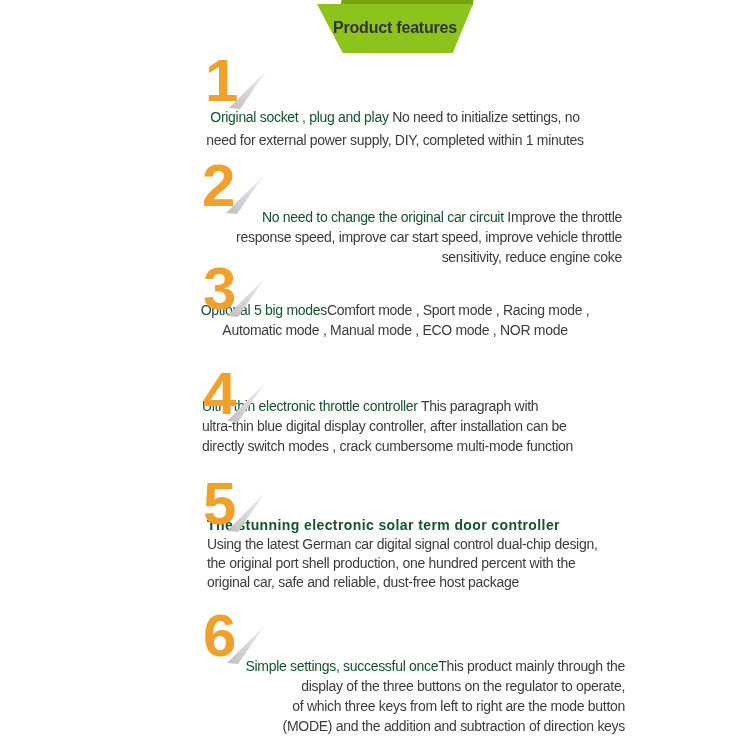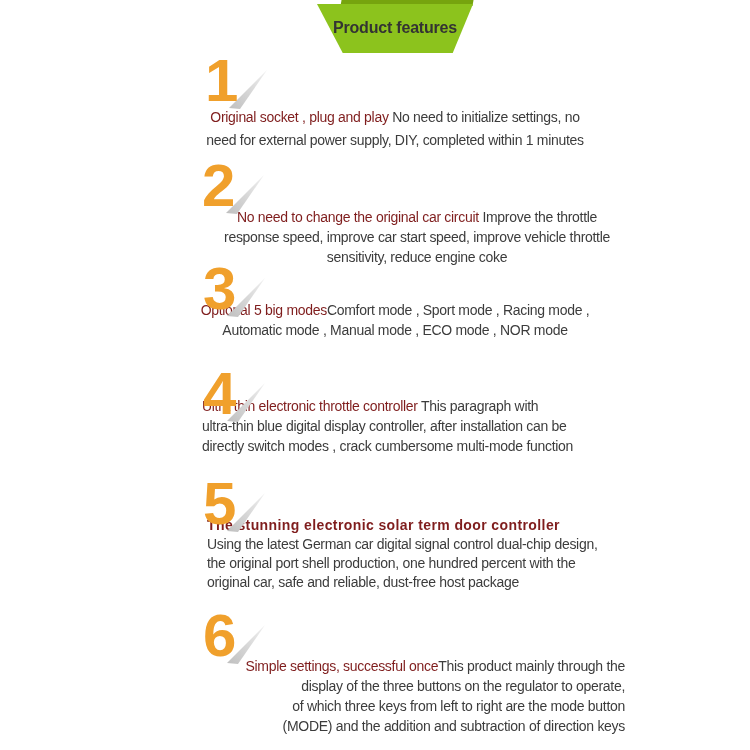--- a/index.html
+++ b/index.html
@@ -39,27 +39,27 @@
     font-size: 60px; line-height: 58px; font-weight: 700; color: #f0a02c;
   }
   .swoosh { position: absolute; left: 24px; top: 16px; z-index: 1; }
 
   .text {
     position: absolute;
     font-size: 14px; line-height: 20px; letter-spacing: -0.3px;
     color: #3c3c3c;
     white-space: pre-line;
   }
-  .orange { color: #7f1d1d; }
+  .orange { color: #14532d; }
 
   .f1 .numwrap { left: 205px; top: 52px; }
   .f1 .text    { left: 165px; top: 106px; width: 460px; text-align: center; line-height: 23px; }
 
   .f2 .numwrap { left: 202px; top: 157px; }
-  .f2 .text    { left: 212px; top: 207px; width: 410px; text-align: center; }
+  .f2 .text    { left: 212px; top: 207px; width: 410px; text-align: right; }
 
   .f3 .numwrap { left: 203px; top: 260px; }
   .f3 .text    { left: 165px; top: 300px; width: 460px; text-align: center; }
 
   .f4 .numwrap { left: 203px; top: 365px; }
   .f4 .text    { left: 202px; top: 396px; width: 420px; text-align: left; }
 
   .f5 .numwrap { left: 203px; top: 475px; }
   .f5 .text    { left: 207px; top: 516px; width: 420px; text-align: left; line-height: 19px; }
   .f5 .orange  { display: block; font-weight: 600; letter-spacing: 0.4px; }

